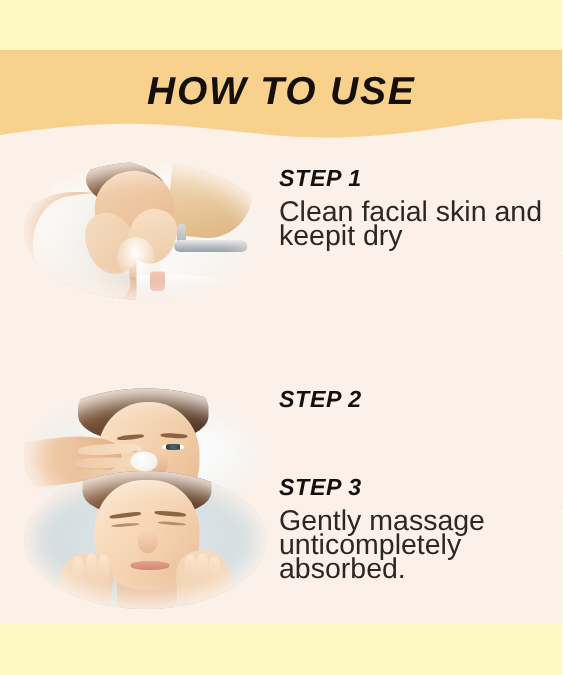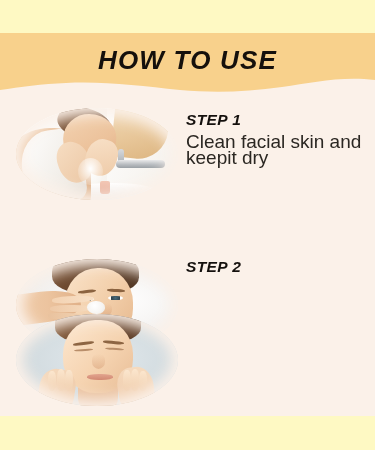--- a/index.html
+++ b/index.html
@@ -482,15 +482,20 @@
           <div class="ph3-fing" style="left:20%;top:62%;width:5%;height:22%;"></div>
           <div class="ph3-fing" style="left:25%;top:60%;width:5%;height:24%;"></div>
           <div class="ph3-fing" style="left:30%;top:61%;width:5%;height:23%;"></div>
           <div class="ph3-fing" style="left:66%;top:61%;width:5%;height:23%;"></div>
           <div class="ph3-fing" style="left:71%;top:60%;width:5%;height:24%;"></div>
           <div class="ph3-fing" style="left:76%;top:62%;width:5%;height:22%;"></div>
         </div>
         <div class="vignette"></div>
       </div>
     </div>
+    <div class="step-text">
+      <div class="step-title">STEP 3</div>
+      <div class="step-body">Gently massage
+unticompletely absorbed.</div>
+    </div>
   </div>
 
 </div>
 
 </body></html>

